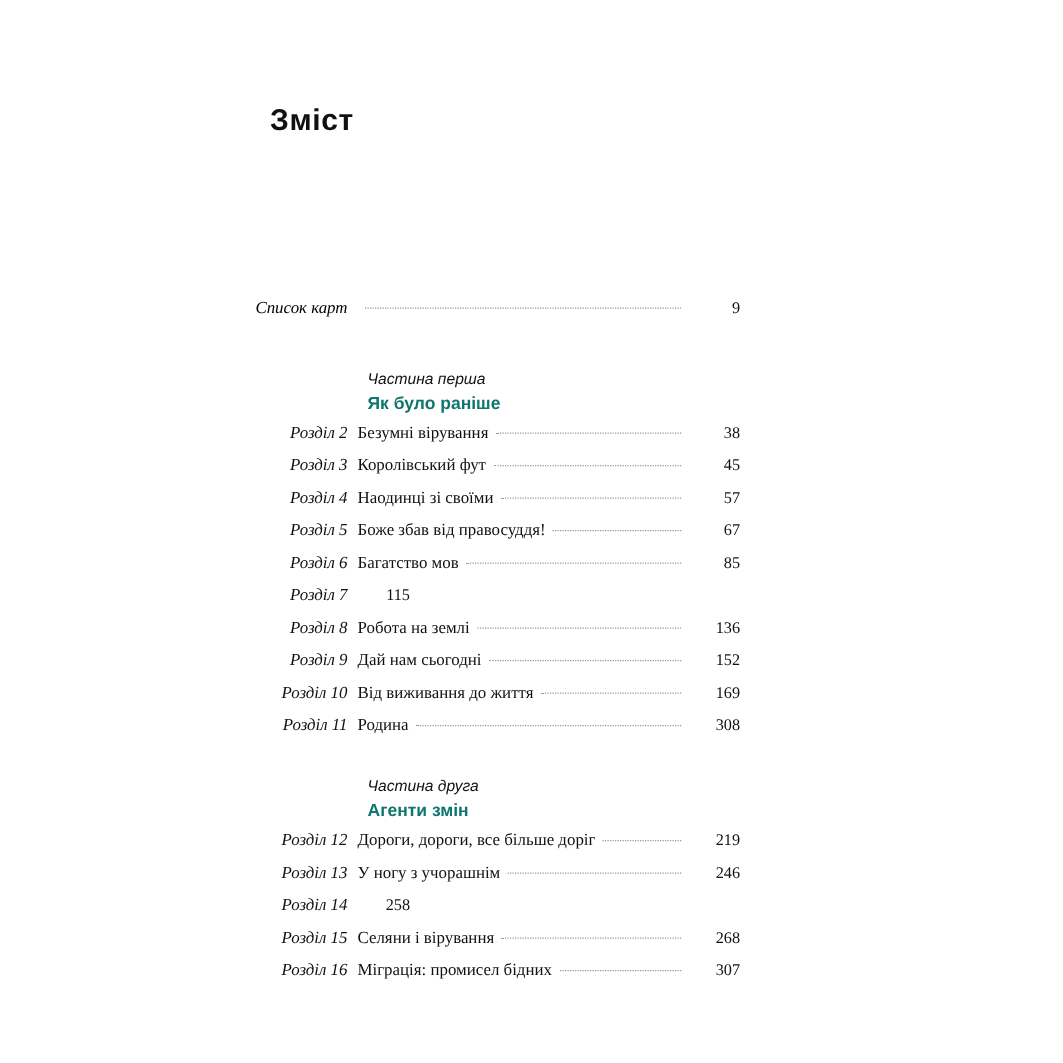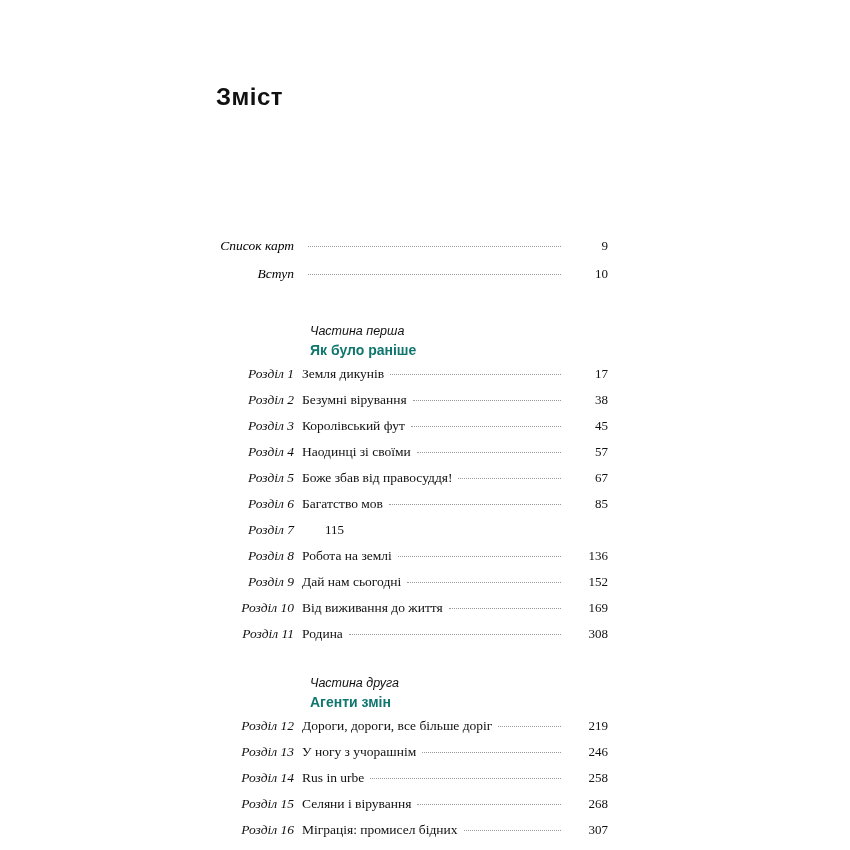--- a/index.html
+++ b/index.html
@@ -25,21 +25,21 @@
     left: 216px;
     top: 83px;
     font-family: "Liberation Sans", sans-serif;
     font-weight: bold;
     font-size: 24px;
     letter-spacing: 0.5px;
     color: #111111;
   }
   .toc {
     position: absolute;
-    left: 216px;
+    left: 200px;
     top: 238px;
     width: 400px;
   }
   .row {
     display: flex;
     align-items: baseline;
     width: 392px;
     height: 26px;
   }
   .label {
@@ -128,43 +128,30 @@
   <div class="title">Зміст</div>
 
   <div class="toc">
 
     <div class="front">
       <div class="front-row">
         <span class="front-name">Список карт</span>
         <span class="front-dots"></span>
         <span class="page-num">9</span>
       </div>
-      <div class="front-row">
-        <span class="front-name">Вступ</span>
-        <span class="front-dots"></span>
-        <span class="page-num">10</span>
-      </div>
     </div>
 
     <div class="gap-mid"></div>
 
     <div>
       <div class="part">
         <div class="part-kicker">Частина перша</div>
         <div class="part-title">Як було раніше</div>
       </div>
 
-      <div class="row">
-        <span class="label">Розділ 1</span>
-        <span class="entry">
-          <span class="entry-title">Земля дикунів</span>
-          <span class="dots"></span>
-        </span>
-        <span class="page-num">17</span>
-      </div>
 
       <div class="row">
         <span class="label">Розділ 2</span>
         <span class="entry">
           <span class="entry-title">Безумні вірування</span>
           <span class="dots"></span>
         </span>
         <span class="page-num">38</span>
       </div>
 
@@ -267,24 +254,20 @@
         <span class="label">Розділ 13</span>
         <span class="entry">
           <span class="entry-title">У ногу з учорашнім</span>
           <span class="dots"></span>
         </span>
         <span class="page-num">246</span>
       </div>
 
       <div class="row">
         <span class="label">Розділ 14</span>
-        <span class="entry">
-          <span class="entry-title">Rus in urbe</span>
-          <span class="dots"></span>
-        </span>
         <span class="page-num">258</span>
       </div>
 
       <div class="row">
         <span class="label">Розділ 15</span>
         <span class="entry">
           <span class="entry-title">Селяни і вірування</span>
           <span class="dots"></span>
         </span>
         <span class="page-num">268</span>

